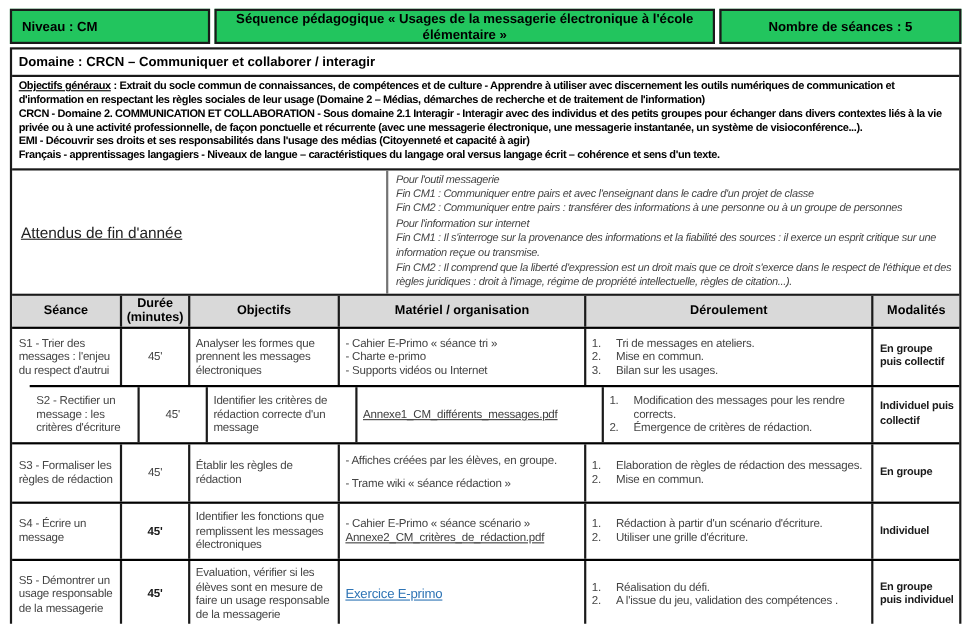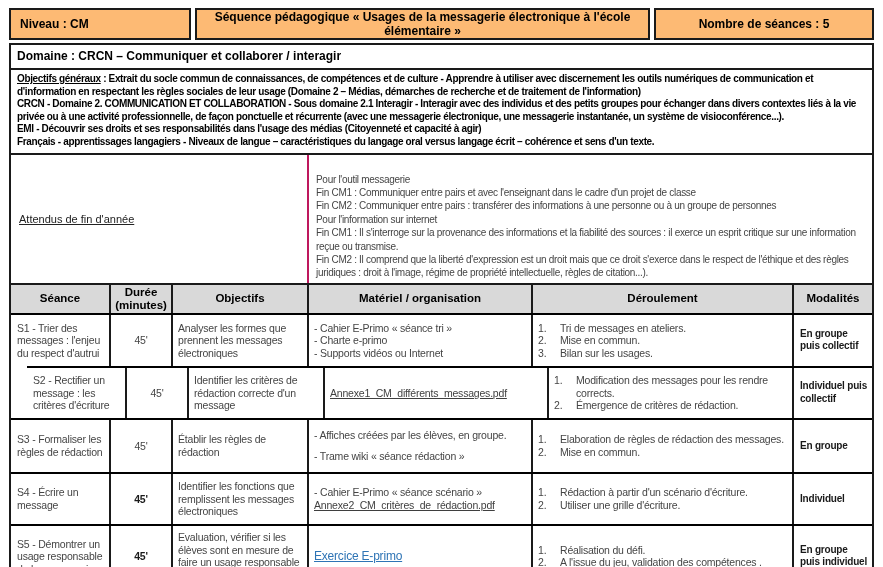--- a/index.html
+++ b/index.html
@@ -2,40 +2,40 @@
 <html lang="fr"><head>
 <meta charset="utf-8">
 <style>
   * { margin:0; padding:0; box-sizing:border-box; }
   html,body { width:883px; height:567px; overflow:hidden; background:#fff;
     font-family:"Liberation Sans", sans-serif; color:#000; }
   .page { padding:8px 9px 0 9px; }
 
   
   .topstrip { display:flex; gap:4px; margin-bottom:3px; }
-  .topstrip .cell { background:#fdba74; border:2px solid #1a1a1a; height:32px;
+  .topstrip .cell { background:#22c55e; border:2px solid #1a1a1a; height:32px;
     display:flex; align-items:center; font-weight:bold; font-size:12px; }
   .ts-left  { width:182px; padding-left:9px; }
   .ts-mid   { flex:1; justify-content:center; text-align:center; }
   .ts-right { width:220px; justify-content:center; }
 
   
   .mainblock { border:2px solid #1a1a1a; }
   .domrow { padding:4px 6px 5px 6px; font-weight:bold; font-size:12px;
     border-bottom:2px solid #1a1a1a; }
   .objblock { padding:3px 6px 4px 6px; border-bottom:2px solid #1a1a1a;
     font-weight:bold; font-size:10px; letter-spacing:-0.35px; line-height:12.6px; }
   .u { text-decoration:underline; }
 
   .attrow { display:flex; border-bottom:2px solid #1a1a1a; min-height:111px; }
-  .att-label { width:298px; border-right:2px solid #be185d; display:flex;
-    align-items:center; padding-left:8px; font-size:11px; color:#222;
+  .att-label { width:342px; border-right:2px solid #737373; display:flex;
+    align-items:center; padding-left:8px; font-size:14px; color:#222;
     text-decoration:underline; }
-  .att-body { flex:1; padding:18px 5px 3px 7px; font-size:10px; letter-spacing:-0.3px;
-    line-height:13.4px; color:#454545; }
+  .att-body { flex:1; padding:2px 5px 3px 7px; font-size:10px; letter-spacing:-0.3px;
+    line-height:13.4px; color:#454545;font-style:italic; }
 
   
   .trow { display:grid; grid-template-columns:100px 62px 136px 224px 1fr 78px;
     border-top:2px solid #000000; }
   .trow > div { border-right:2px solid #1a1a1a; }
   .trow > div:last-child { border-right:none; }
   .thead { background:#d9d9d9; }
   .thead > div { display:flex; flex-direction:column; justify-content:center;
     align-items:center; text-align:center; font-weight:bold; font-size:11.5px;
     min-height:27px; line-height:13px; padding:1px 2px; }

